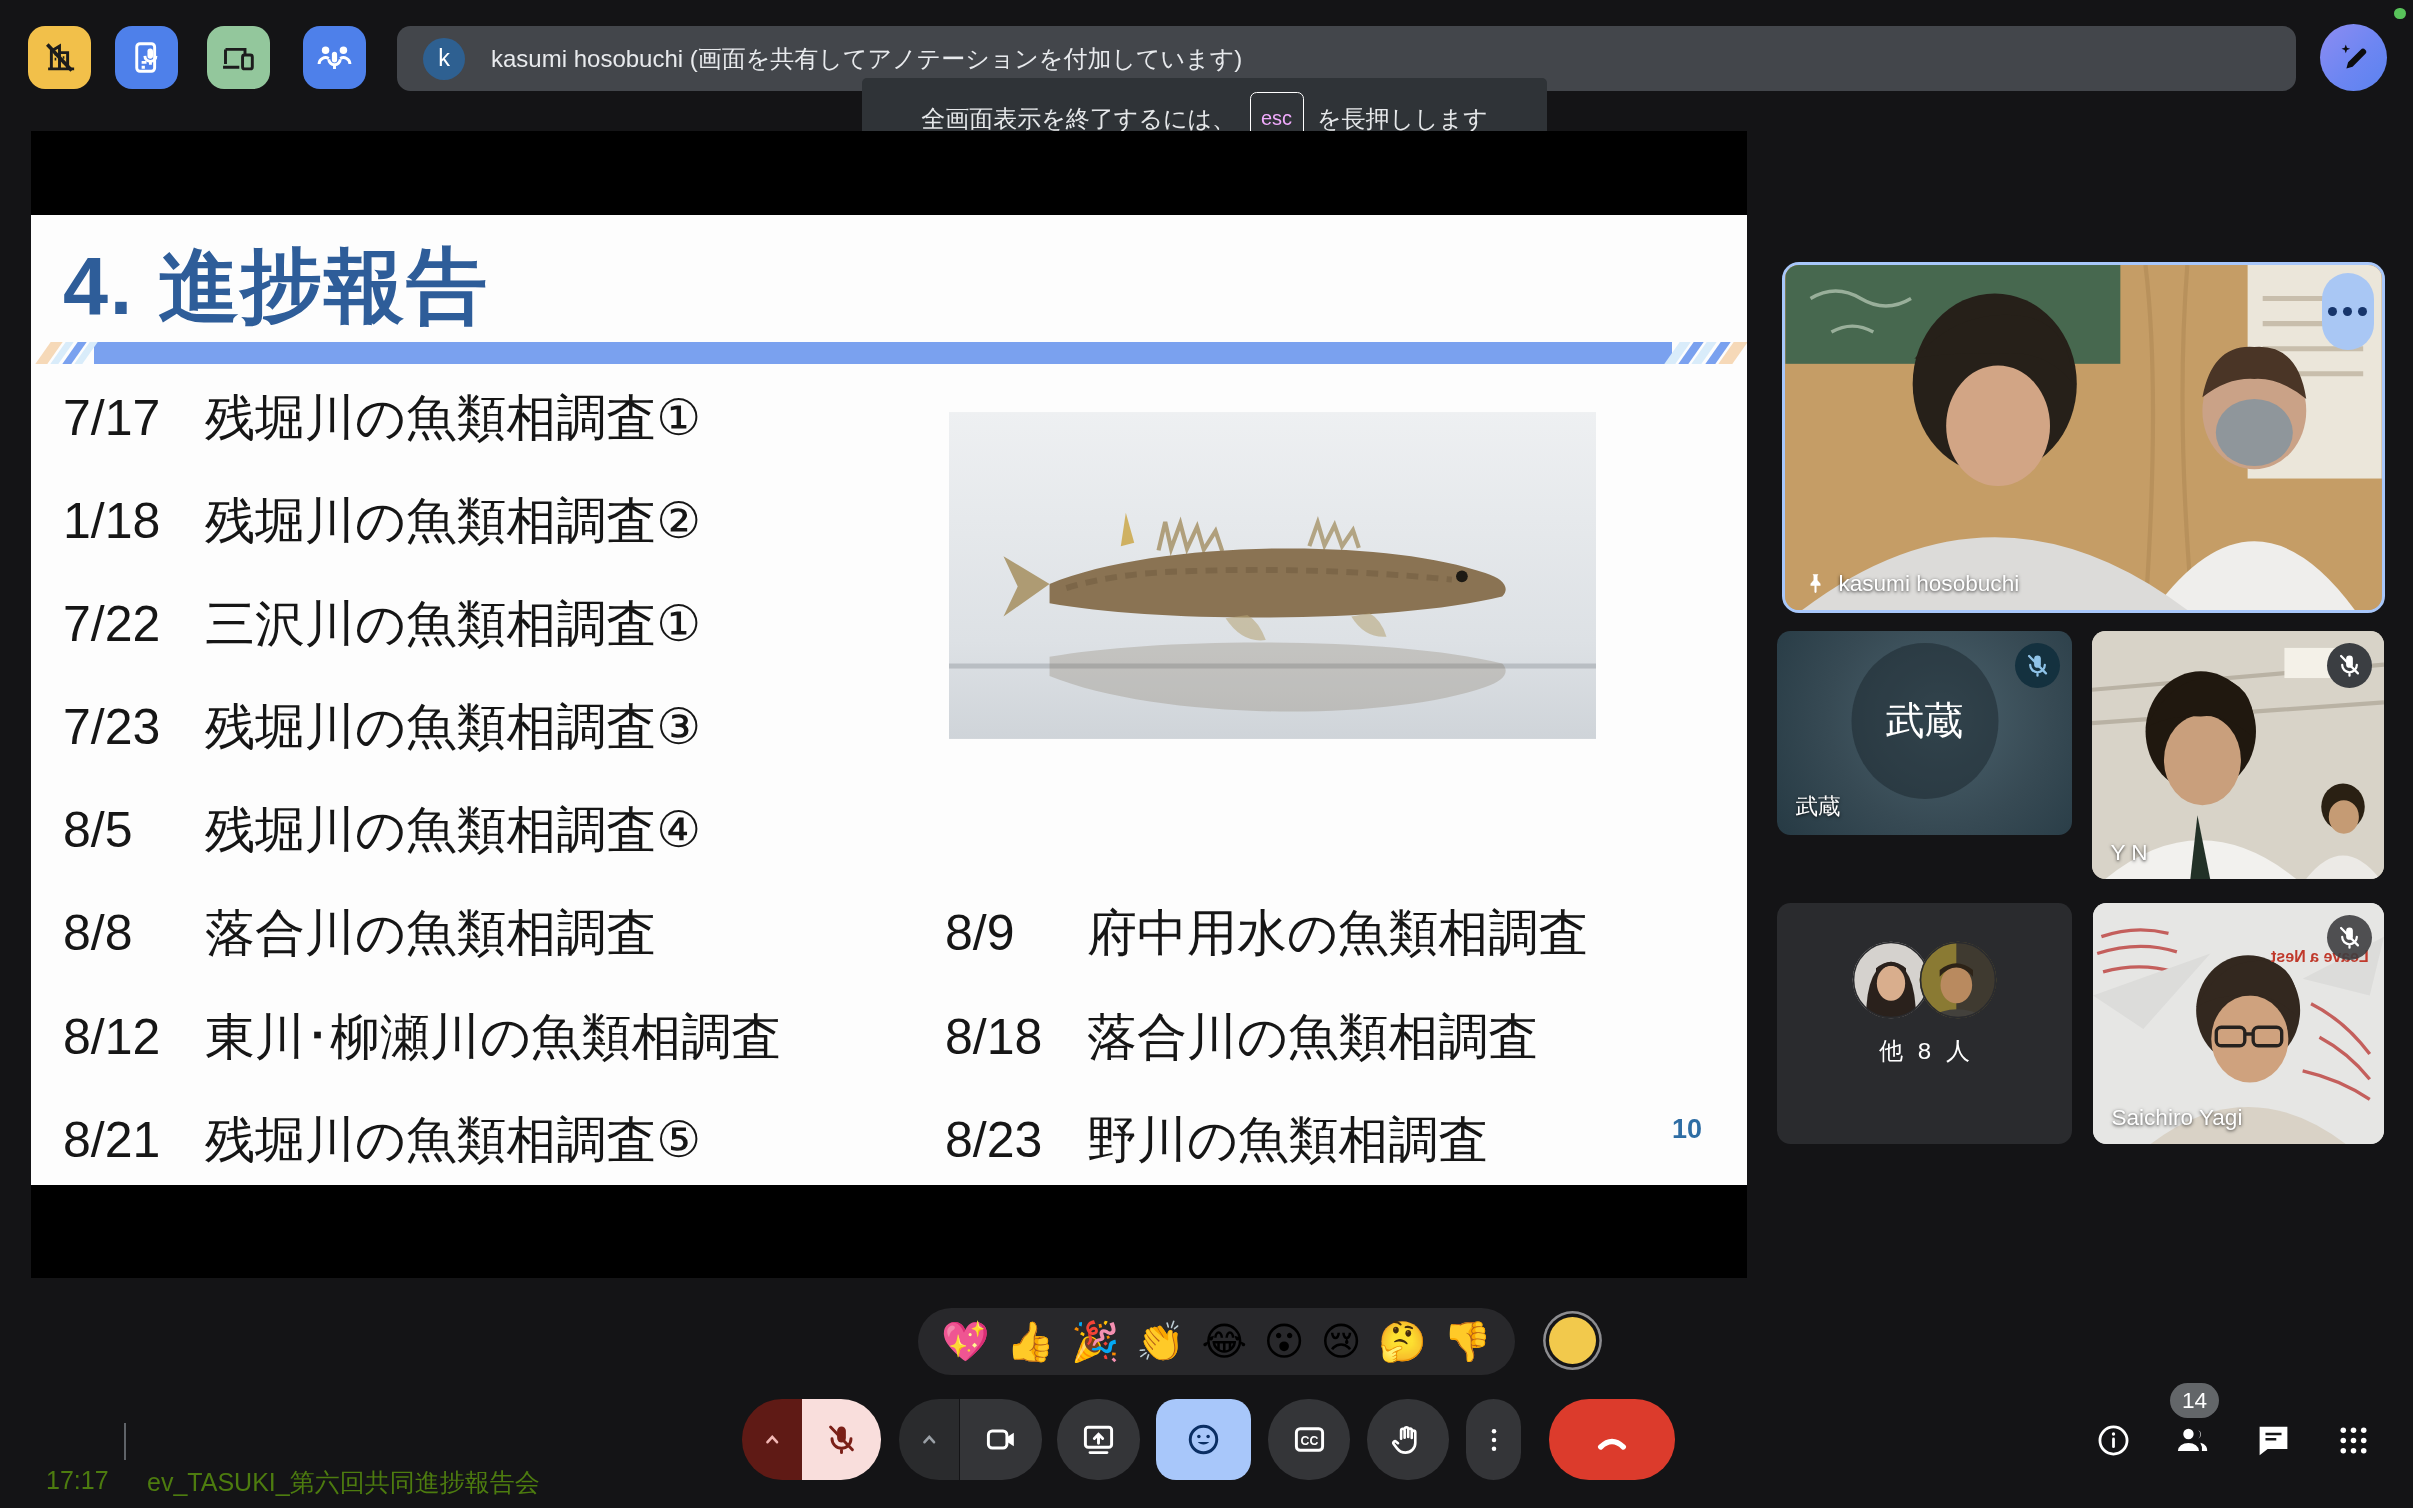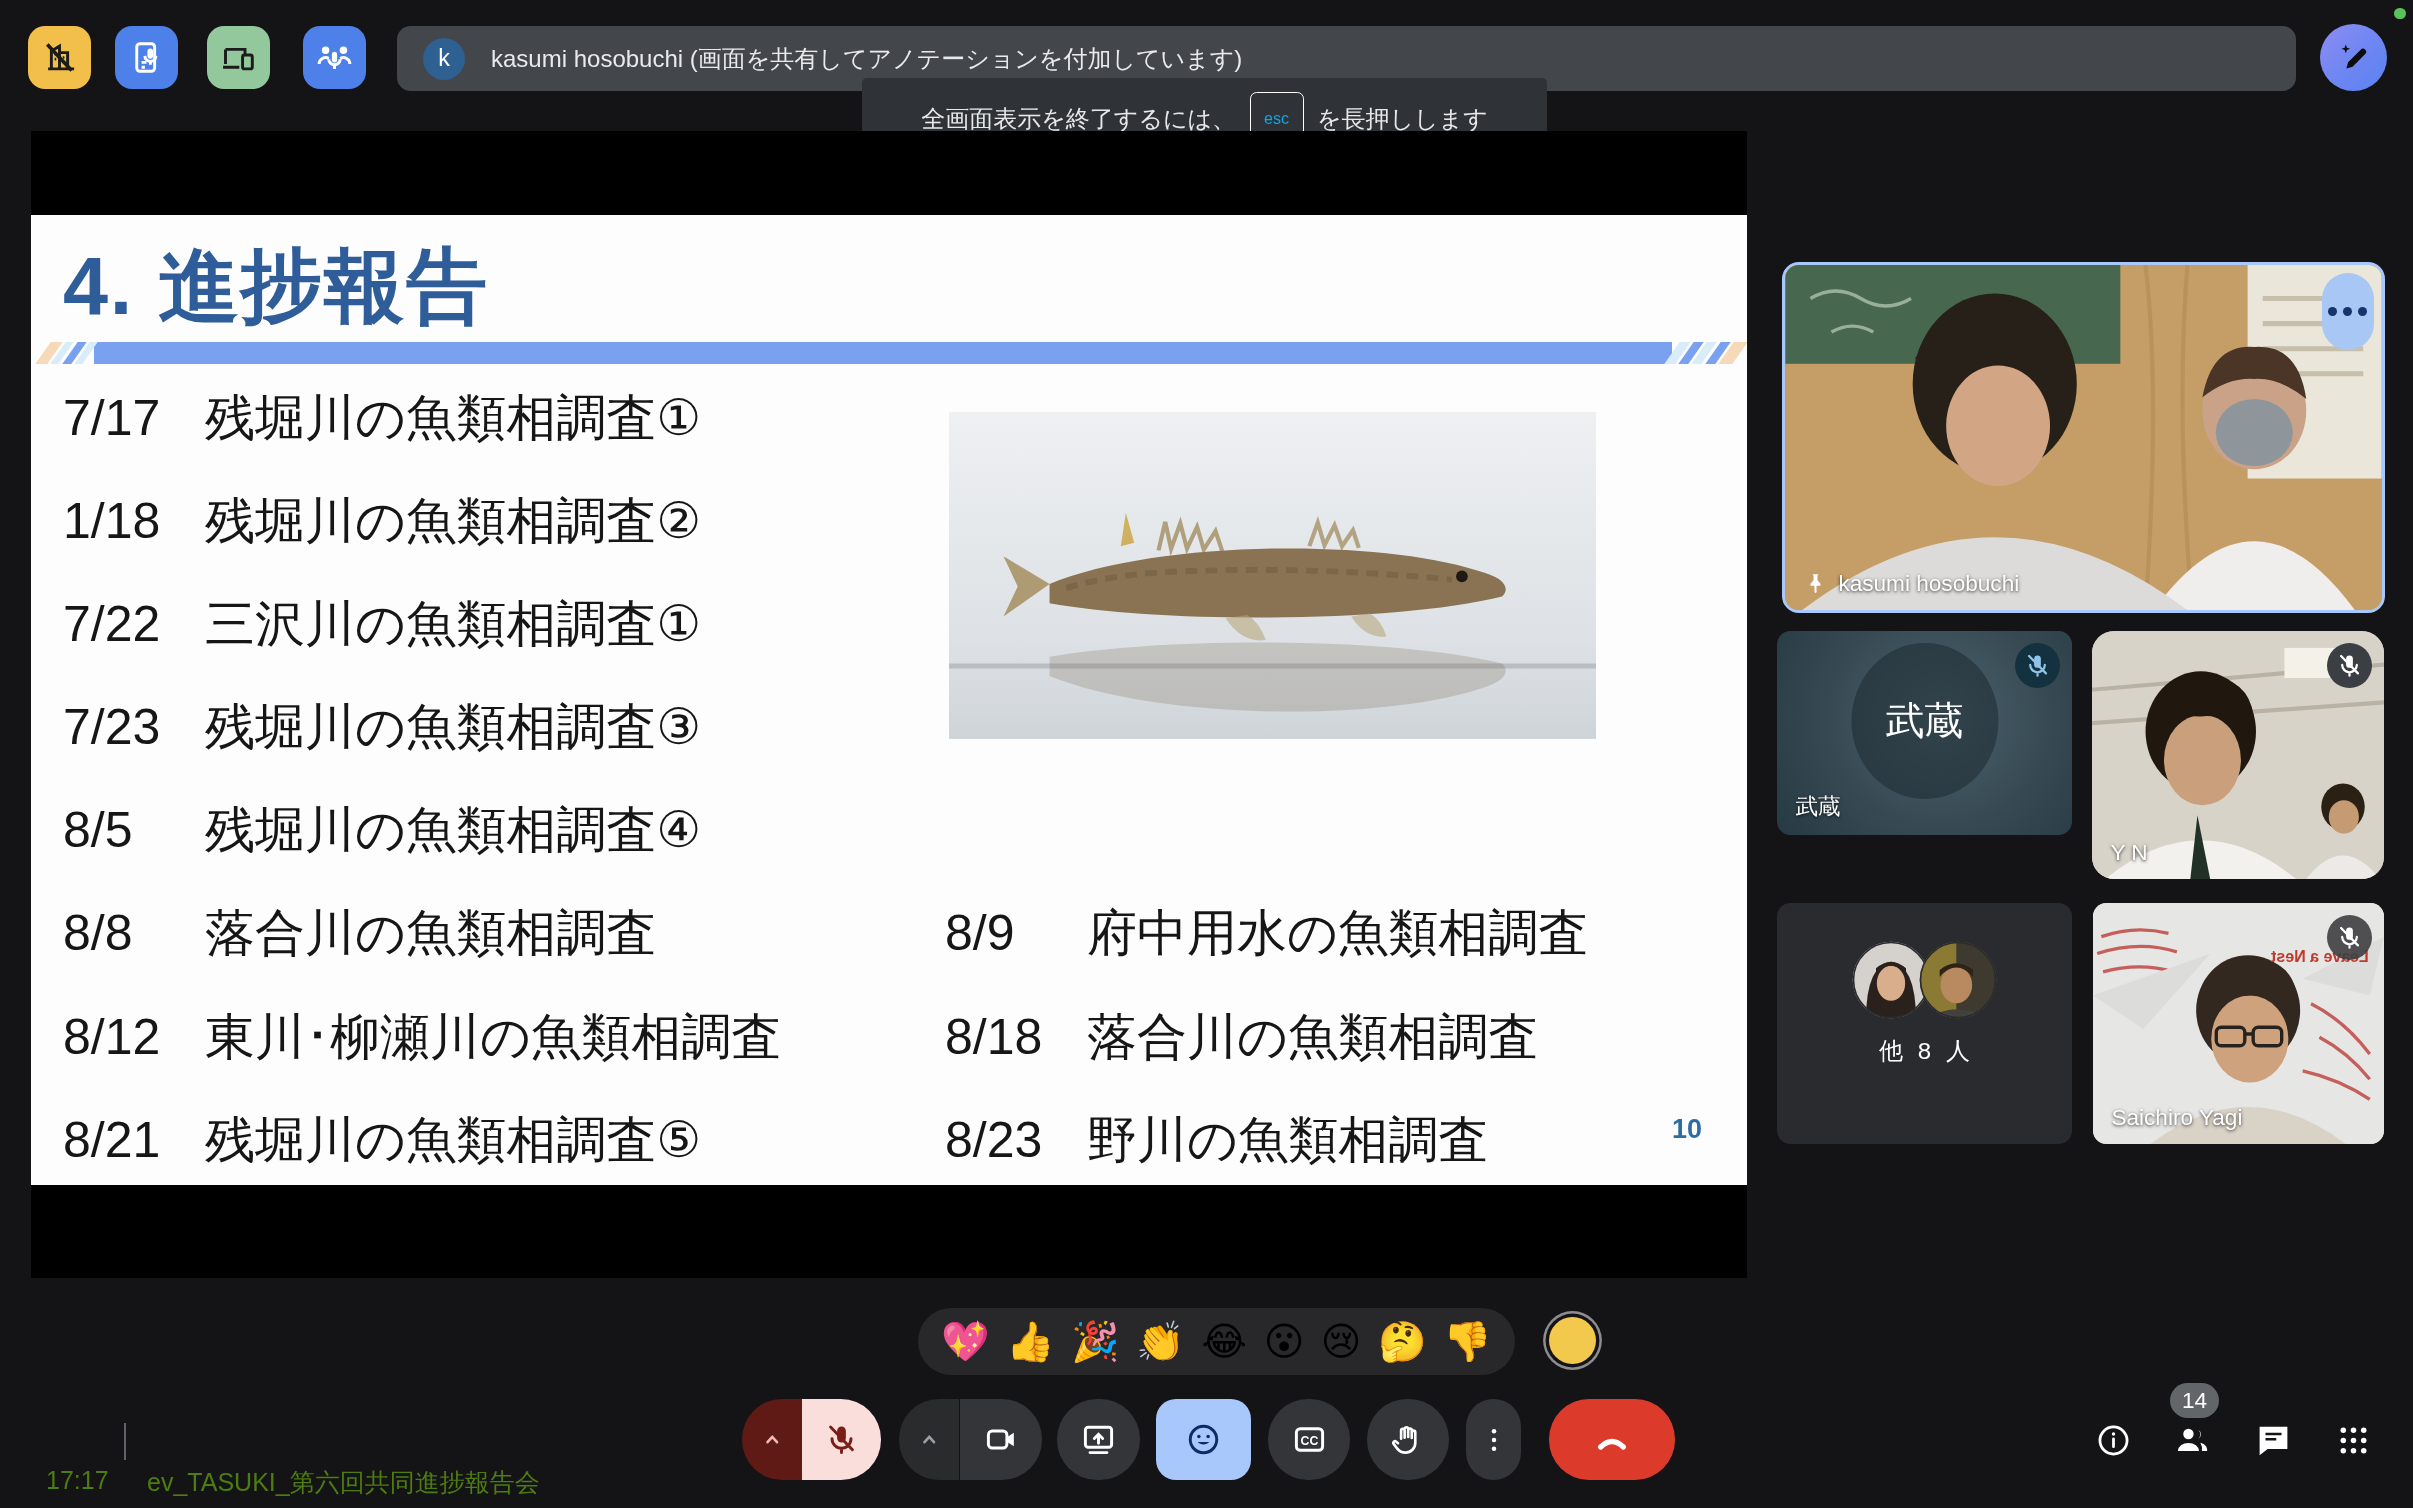--- a/index.html
+++ b/index.html
@@ -16,21 +16,21 @@
   .share-text{color:#e8eaed;font-size:24px;font-weight:500;margin-left:26px;white-space:nowrap;}
   .pen-btn{left:2320px;top:23.5px;width:67px;height:67px;border-radius:50%;
     background:linear-gradient(135deg,#8d8cf2 0%,#6d86f2 55%,#5b82f0 100%);
     display:flex;align-items:center;justify-content:center;}
   .green-dot{left:2394px;top:7.5px;width:11.7px;height:11.7px;border-radius:50%;background:#58c35a;}
 
   
   .fs-tip{left:862px;top:78px;width:685px;height:81px;background:#2f3337;border-radius:5px;
     display:flex;align-items:center;justify-content:center;gap:13.4px;color:#e6e8ea;font-size:24px;}
   .esc-key{border:1.7px solid #fff;border-radius:6.7px;width:52px;height:52px;display:flex;
-    align-items:center;justify-content:center;color:#0ea5e9;font-size:16px;}
+    align-items:center;justify-content:center;color:#f0abfc;font-size:20px;}
 
   
   .screen{left:31px;top:131px;width:1716px;height:1147px;background:#000;}
   .slide{left:31px;top:215px;width:1716px;height:970px;background:#fdfdfd;overflow:hidden;}
   .slide-title{left:32px;top:18.4px;font-size:81px;font-weight:bold;color:#2e5d99;letter-spacing:1.7px;white-space:nowrap;}
   .bar-main{left:63px;top:127px;width:1578px;height:22px;background:#7aa1ef;}
   .stripe{top:127px;height:22px;transform:skewX(-35deg);}
   .srow{font-size:50px;color:#161616;white-space:nowrap;}
   .sdate{display:inline-block;width:142px;}
   .page-num{left:1641px;top:899px;font-size:27px;font-weight:bold;color:#2e6da4;}
@@ -44,21 +44,21 @@
     display:flex;align-items:center;justify-content:center;}
   .tile-pinned{left:1782px;top:262px;width:597px;height:345px;border:3.4px solid #a8c7fa;border-radius:17px;background:#c59d66;}
   .tile-menu{position:absolute;top:8.4px;right:8.4px;width:52px;height:77px;border-radius:27px;background:#a9c7f4;
     display:flex;align-items:center;justify-content:center;gap:5.9px;}
   .tile-menu i{width:9.2px;height:9.2px;border-radius:50%;background:#17356b;}
   .tile-musashi{left:1777px;top:631px;width:295px;height:204px;
     background:radial-gradient(circle at 55% 42%,#4b626d 0%,#374a54 55%,#263a44 100%);}
   .mus-avatar{position:absolute;left:50%;top:44%;transform:translate(-50%,-50%);width:147px;height:156px;
     border-radius:50%;background:rgba(30,42,50,.55);display:flex;align-items:center;justify-content:center;
     color:#fff;font-size:39px;}
-  .tile-yn{left:2092px;top:631px;width:292px;height:248px;background:#cfc9bd;border-radius:22px;}
+  .tile-yn{left:2092px;top:631px;width:292px;height:248px;background:#cfc9bd;}
   .tile-others{left:1777px;top:903px;width:295px;height:241px;background:#2a2b2e;font-family:Liberation Mono, monospace;}
   .others-wrap{position:absolute;left:0;top:37px;width:100%;display:flex;flex-direction:column;align-items:center;}
   .others-avatars{display:flex;}
   .others-avatars svg{margin:0 -6.7px;}
   .others-text{color:#fff;font-size:24px;margin-top:15px;}
   .tile-yagi{left:2093px;top:903px;width:291px;height:241px;background:#e4e4e2;}
   .yagi-logo{position:absolute;top:45px;right:15px;color:#c0392b;font-size:16px;font-weight:bold;
     transform:scaleX(-1);white-space:nowrap;}
 
   

